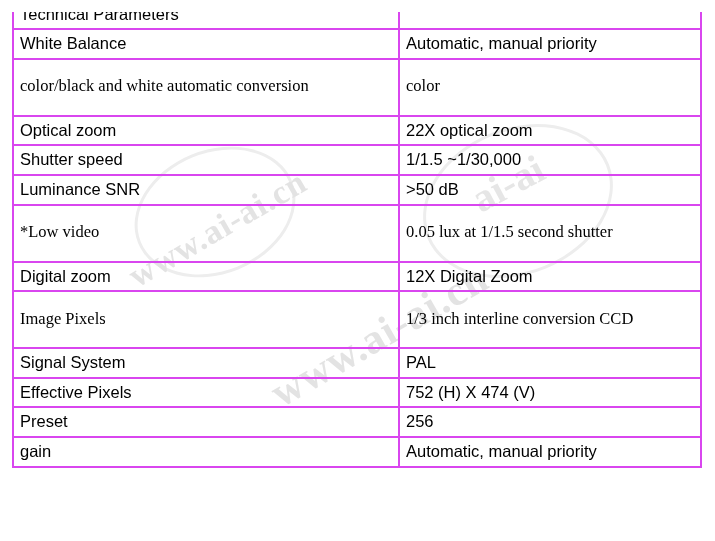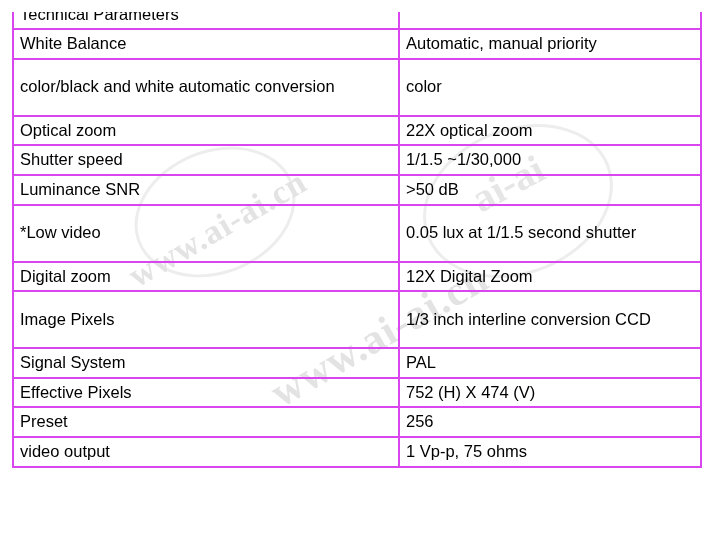--- a/index.html
+++ b/index.html
@@ -103,21 +103,21 @@
     height: 12px;
     line-height: 1;
     overflow: hidden;
   }
   .first-row .clip {
     display: block;
     margin-top: -10px;
     height: 14px;
     overflow: hidden;
   }
-  .tall td { height: 48px; }
+  .tall td { height: 48px; font-family: Liberation Serif, serif; }
 </style>
 </head>
 <body>
 
 <div class="watermark">
   <div class="wm-ellipse wm-e1"></div>
   <div class="wm-ellipse wm-e2"></div>
   <div class="wm-logo">ai-ai</div>
   <div class="wm-text wm-1">www.ai-ai.cn</div>
   <div class="wm-text wm-2">www.ai-ai.cn</div>
@@ -175,17 +175,17 @@
       </tr>
       <tr>
         <td>Effective Pixels</td>
         <td>752 (H) X 474 (V)</td>
       </tr>
       <tr>
         <td>Preset</td>
         <td>256</td>
       </tr>
       <tr>
-        <td>video output</td>
-        <td>1 Vp-p, 75 ohms</td>
+        <td>gain</td>
+        <td>Automatic, manual priority</td>
       </tr>
     </tbody>
 </table>
 
 </body></html>

